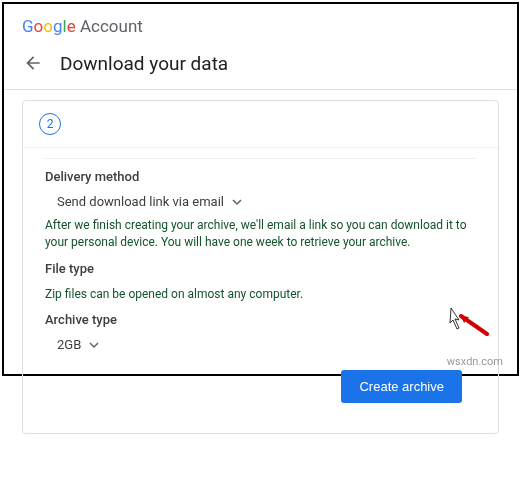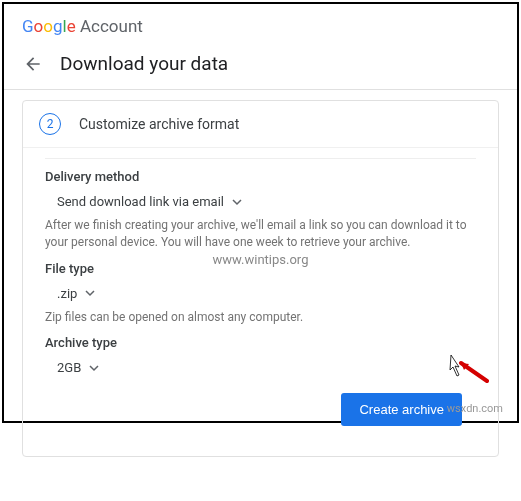--- a/index.html
+++ b/index.html
@@ -1,36 +1,36 @@
 <!DOCTYPE html>
 <html><head>
 <meta charset="utf-8">
 <style>
 * { box-sizing: border-box; margin: 0; padding: 0; }
 body { font-family: Roboto, Arial, sans-serif; background: #fff; width: 521px; height: 501px; overflow: hidden; position: relative; }
-.frame { border: 2px solid #000; width: 517px; height: 421px; margin: 2px; position: relative; }
+.frame { border: 2px solid #000; width: 517px; height: 374px; margin: 2px; position: relative; }
 .header { padding: 12px 18px 6px 18px; }
 .logo { font-size: 17px; font-weight: 400; }
 .logo .g1 { color: #4285F4; } .logo .g2 { color: #EA4335; } .logo .g3 { color: #FBBC05; }
 .logo .g4 { color: #4285F4; } .logo .g5 { color: #34A853; } .logo .g6 { color: #EA4335; }
 .logo .acct { color: #5f6368; font-weight: 400; }
-.title-row { display: flex; align-items: center; padding: 10px 18px 14px 18px; border-bottom: 1px solid #e0e0e0; }
+.title-row { display: flex; align-items: flex-start; padding: 10px 18px 14px 18px; border-bottom: 1px solid #e0e0e0; }
 .back-arrow { width: 22px; height: 22px; margin-right: 16px; display:flex; align-items:center; justify-content:center; cursor:pointer; }
 .title { font-size: 19px; color: #202124; }
 .content { padding: 10px 18px 0 18px; }
 .card { border: 1px solid #e0e0e0; border-radius: 4px; }
 .card-hd { display:flex; align-items:center; padding: 12px 16px; border-bottom: 1px solid #f0f0f0; }
 .step-badge { width: 22px; height: 22px; border: 1px solid #1a73e8; border-radius: 50%; color:#1a73e8; font-size:12px; display:flex; align-items:center; justify-content:center; margin-right: 18px; }
 .step-title { font-size: 14px; color:#3c4043; }
 .card-body { padding: 10px 22px 16px 22px; }
 .sep { height:1px; background:#eee; margin-bottom:10px; }
 .fld-label { font-size: 13px; font-weight: 500; color:#3c4043; margin: 10px 0 10px 0; }
 .dropdown { display:flex; align-items:center; font-size: 13px; color:#3c4043; margin: 0 0 8px 12px; cursor:pointer; }
 .dropdown .chev { margin-left: 8px; display:flex; }
-.desc { font-size: 12px; color:#737373; line-height: 1.4; margin-bottom: 10px; }
+.desc { font-size: 12px; color:#14532d; line-height: 1.4; margin-bottom: 10px; }
 .actions { display:flex; justify-content:flex-end; padding: 10px 14px 14px 0; }
 .btn-primary { background:#1a73e8; color:#fff; font-size:13px; font-weight:500; border:none; border-radius:3px; padding: 9px 18px; cursor:pointer; }
 .watermark { position:absolute; top: 248px; left: 0; right: 0; text-align:center; font-size:13px; color:#888; pointer-events:none; }
 .site { position:absolute; bottom: 6px; right: 14px; font-size: 11px; color:#999; }
 .cursor { position:absolute; bottom: 34px; right: 28px; pointer-events:none; }
 </style>
 </head>
 <body>
 <div class="frame">
 
@@ -44,65 +44,55 @@
           <path d="M20 11H7.83l5.59-5.59L12 4l-8 8 8 8 1.41-1.41L7.83 13H20v-2z" fill="#5f6368"></path>
         </svg>
   </div>
   <div class="title">Download your data</div>
 </div>
 
 <div class="content">
   <div class="card">
     <div class="card-hd">
       <div class="step-badge">2</div>
-      <div class="step-title">Customize archive format</div>
     </div>
     <div class="card-body">
       <div class="sep"></div>
 
       <div class="fld-label">Delivery method</div>
       <div class="dropdown">
         <span>Send download link via email</span>
         <span class="chev">
               <svg width="10" height="10" viewBox="0 0 10 10">
                 <path d="M1 3l4 4 4-4" stroke="#5f6368" stroke-width="1.5" fill="none"></path>
               </svg>
             </span>
       </div>
       <div class="desc">After we finish creating your archive, we'll email a link so you can download it to your personal device. You will have one week to retrieve your archive.</div>
 
       <div class="fld-label">File type</div>
-      <div class="dropdown">
-        <span>.zip</span>
-        <span class="chev">
-              <svg width="10" height="10" viewBox="0 0 10 10">
-                <path d="M1 3l4 4 4-4" stroke="#5f6368" stroke-width="1.5" fill="none"></path>
-              </svg>
-            </span>
-      </div>
       <div class="desc">Zip files can be opened on almost any computer.</div>
 
       <div class="fld-label">Archive type</div>
       <div class="dropdown">
         <span>2GB</span>
         <span class="chev">
               <svg width="10" height="10" viewBox="0 0 10 10">
                 <path d="M1 3l4 4 4-4" stroke="#5f6368" stroke-width="1.5" fill="none"></path>
               </svg>
             </span>
       </div>
 
       <div class="actions">
         <button class="btn-primary">Create archive</button>
       </div>
     </div>
   </div>
 </div>
 
-<div class="watermark">www.wintips.org</div>
 <div class="site">wsxdn.com</div>
 
 <div class="cursor">
   <svg width="40" height="30" viewBox="0 0 40 30">
     <path d="M2 2 L10 14 L6 13 L10 22 L8 23 L4 14 L1 17 Z" fill="#fff" stroke="#000" stroke-width="0.8"></path>
     <path d="M12 10 L38 28" stroke="#d40000" stroke-width="4" stroke-linecap="round"></path>
     <path d="M12 10 L20 11 L15 17 Z" fill="#d40000"></path>
   </svg>
 </div>
 

